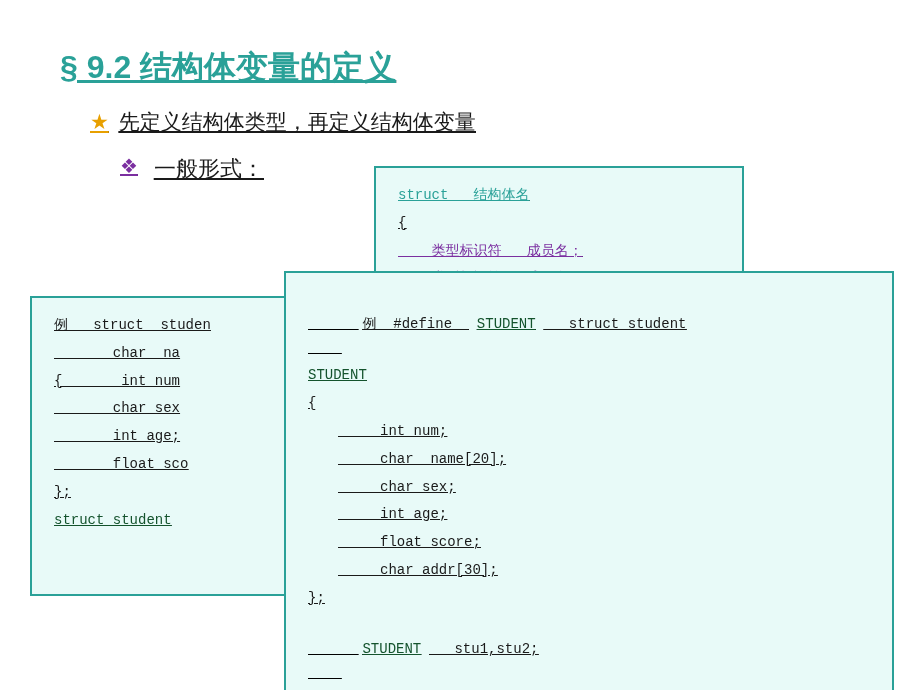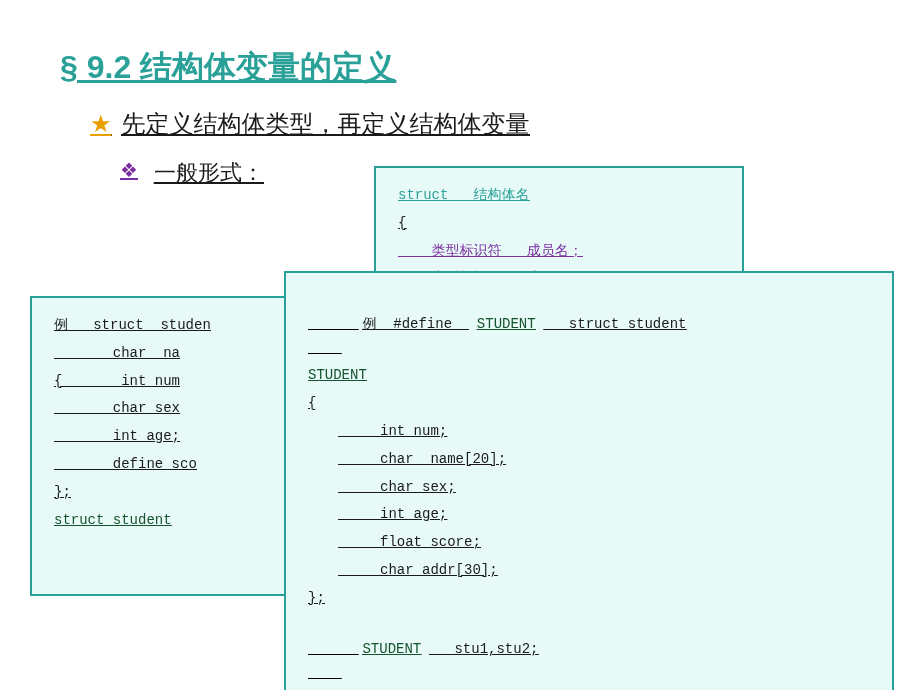--- a/index.html
+++ b/index.html
@@ -22,21 +22,21 @@
 
     .section-title {
       font-size: 32px;
       color: #2aa198;
       font-weight: bold;
       margin-bottom: 18px;
       font-family: "SimHei", "黑体", sans-serif;
     }
 
     .subtitle {
-      font-size: 24px;
+      font-size: 21px;
       color: #1a1a1a;
       margin-bottom: 14px;
       padding-left: 30px;
       font-family: "SimHei", "黑体", sans-serif;
     }
 
     .star-icon {
       color: #e8a000;
       margin-right: 6px;
     }
@@ -130,21 +130,21 @@
     <div class="code-line kw-purple">    类型标识符   成员名；</div>
     <div class="code-line kw-purple">    类型标识符   成员名：</div>
   </div>
 
   <div class="code-box box-left">
     <div class="code-line kw-black">例   struct  studen</div>
     <div class="code-line kw-black">       char  na</div>
     <div class="code-line kw-black">{       int num</div>
     <div class="code-line kw-black">       char sex</div>
     <div class="code-line kw-black">       int age;</div>
-    <div class="code-line kw-black">       define sco</div>
+    <div class="code-line kw-black">       float sco</div>
     <div class="code-line kw-black">};</div>
     <div class="code-line kw-red">struct student</div>
   </div>
 
   <div class="code-box box-main">
     <div class="code-line">
       <span class="kw-black">例  #define  </span><span class="kw-red">STUDENT</span><span class="kw-black">   struct student</span>
     </div>
     <div class="code-line kw-red">STUDENT</div>
     <div class="code-line kw-black">{</div>

